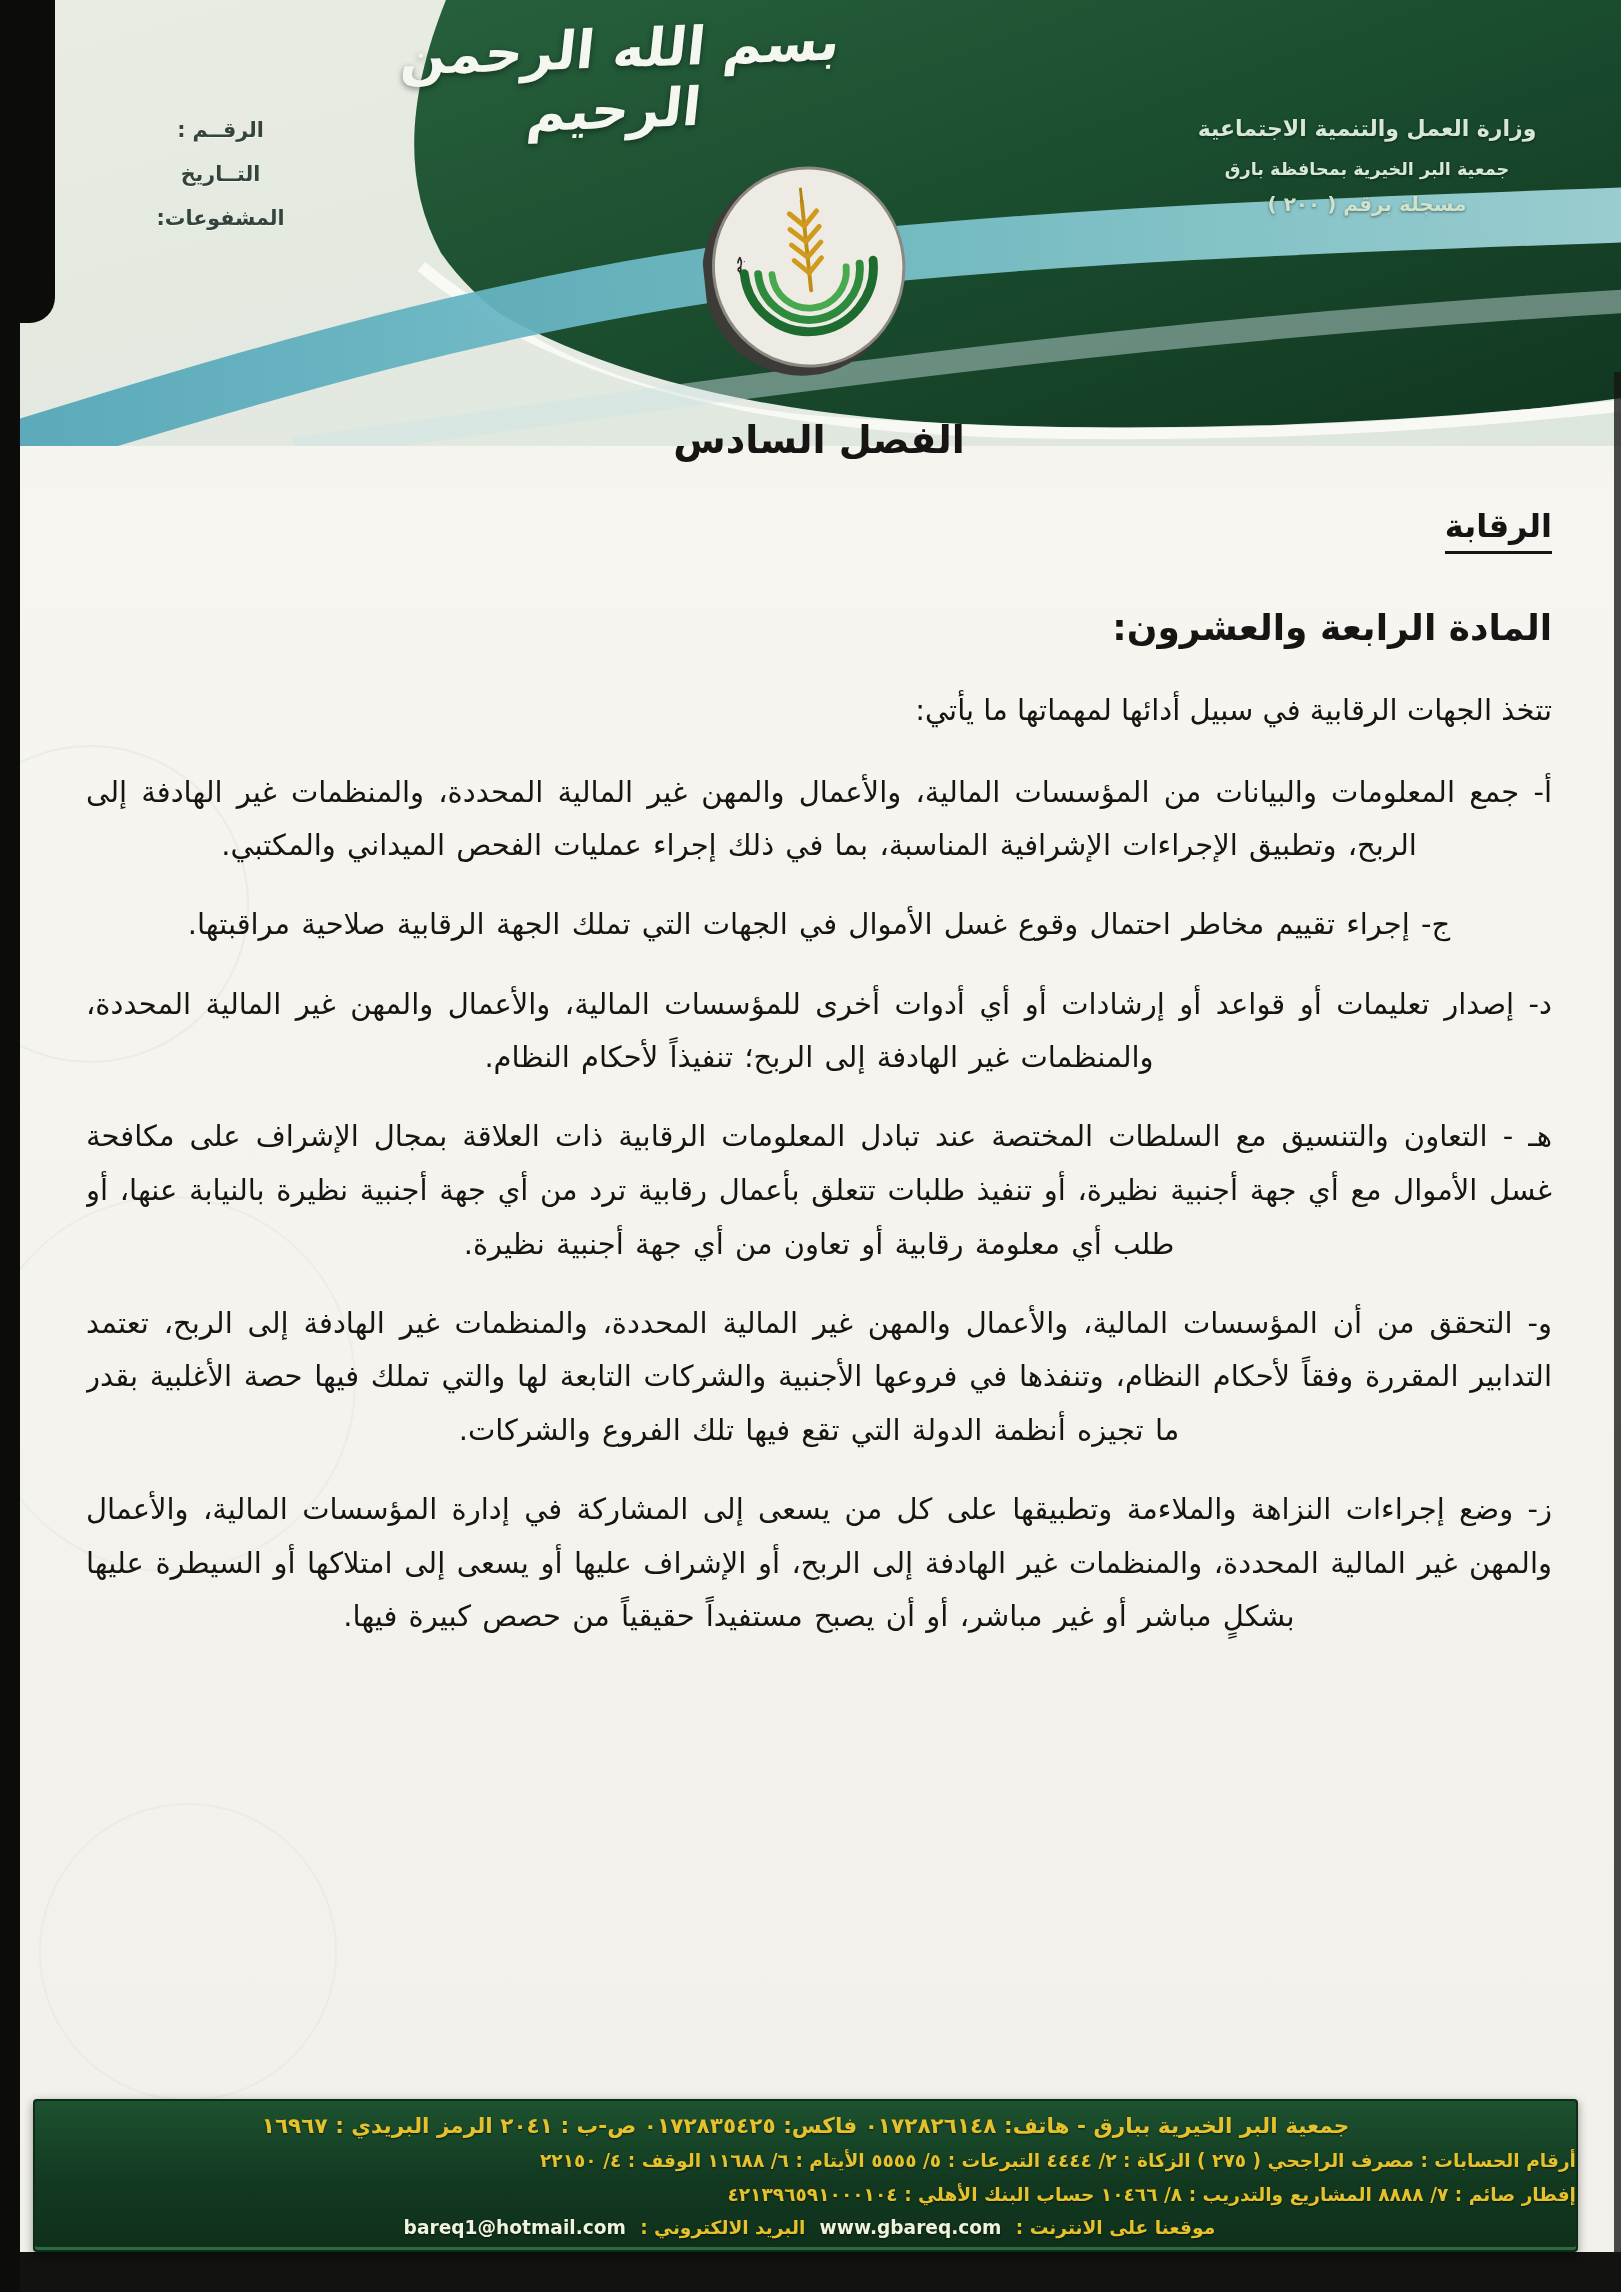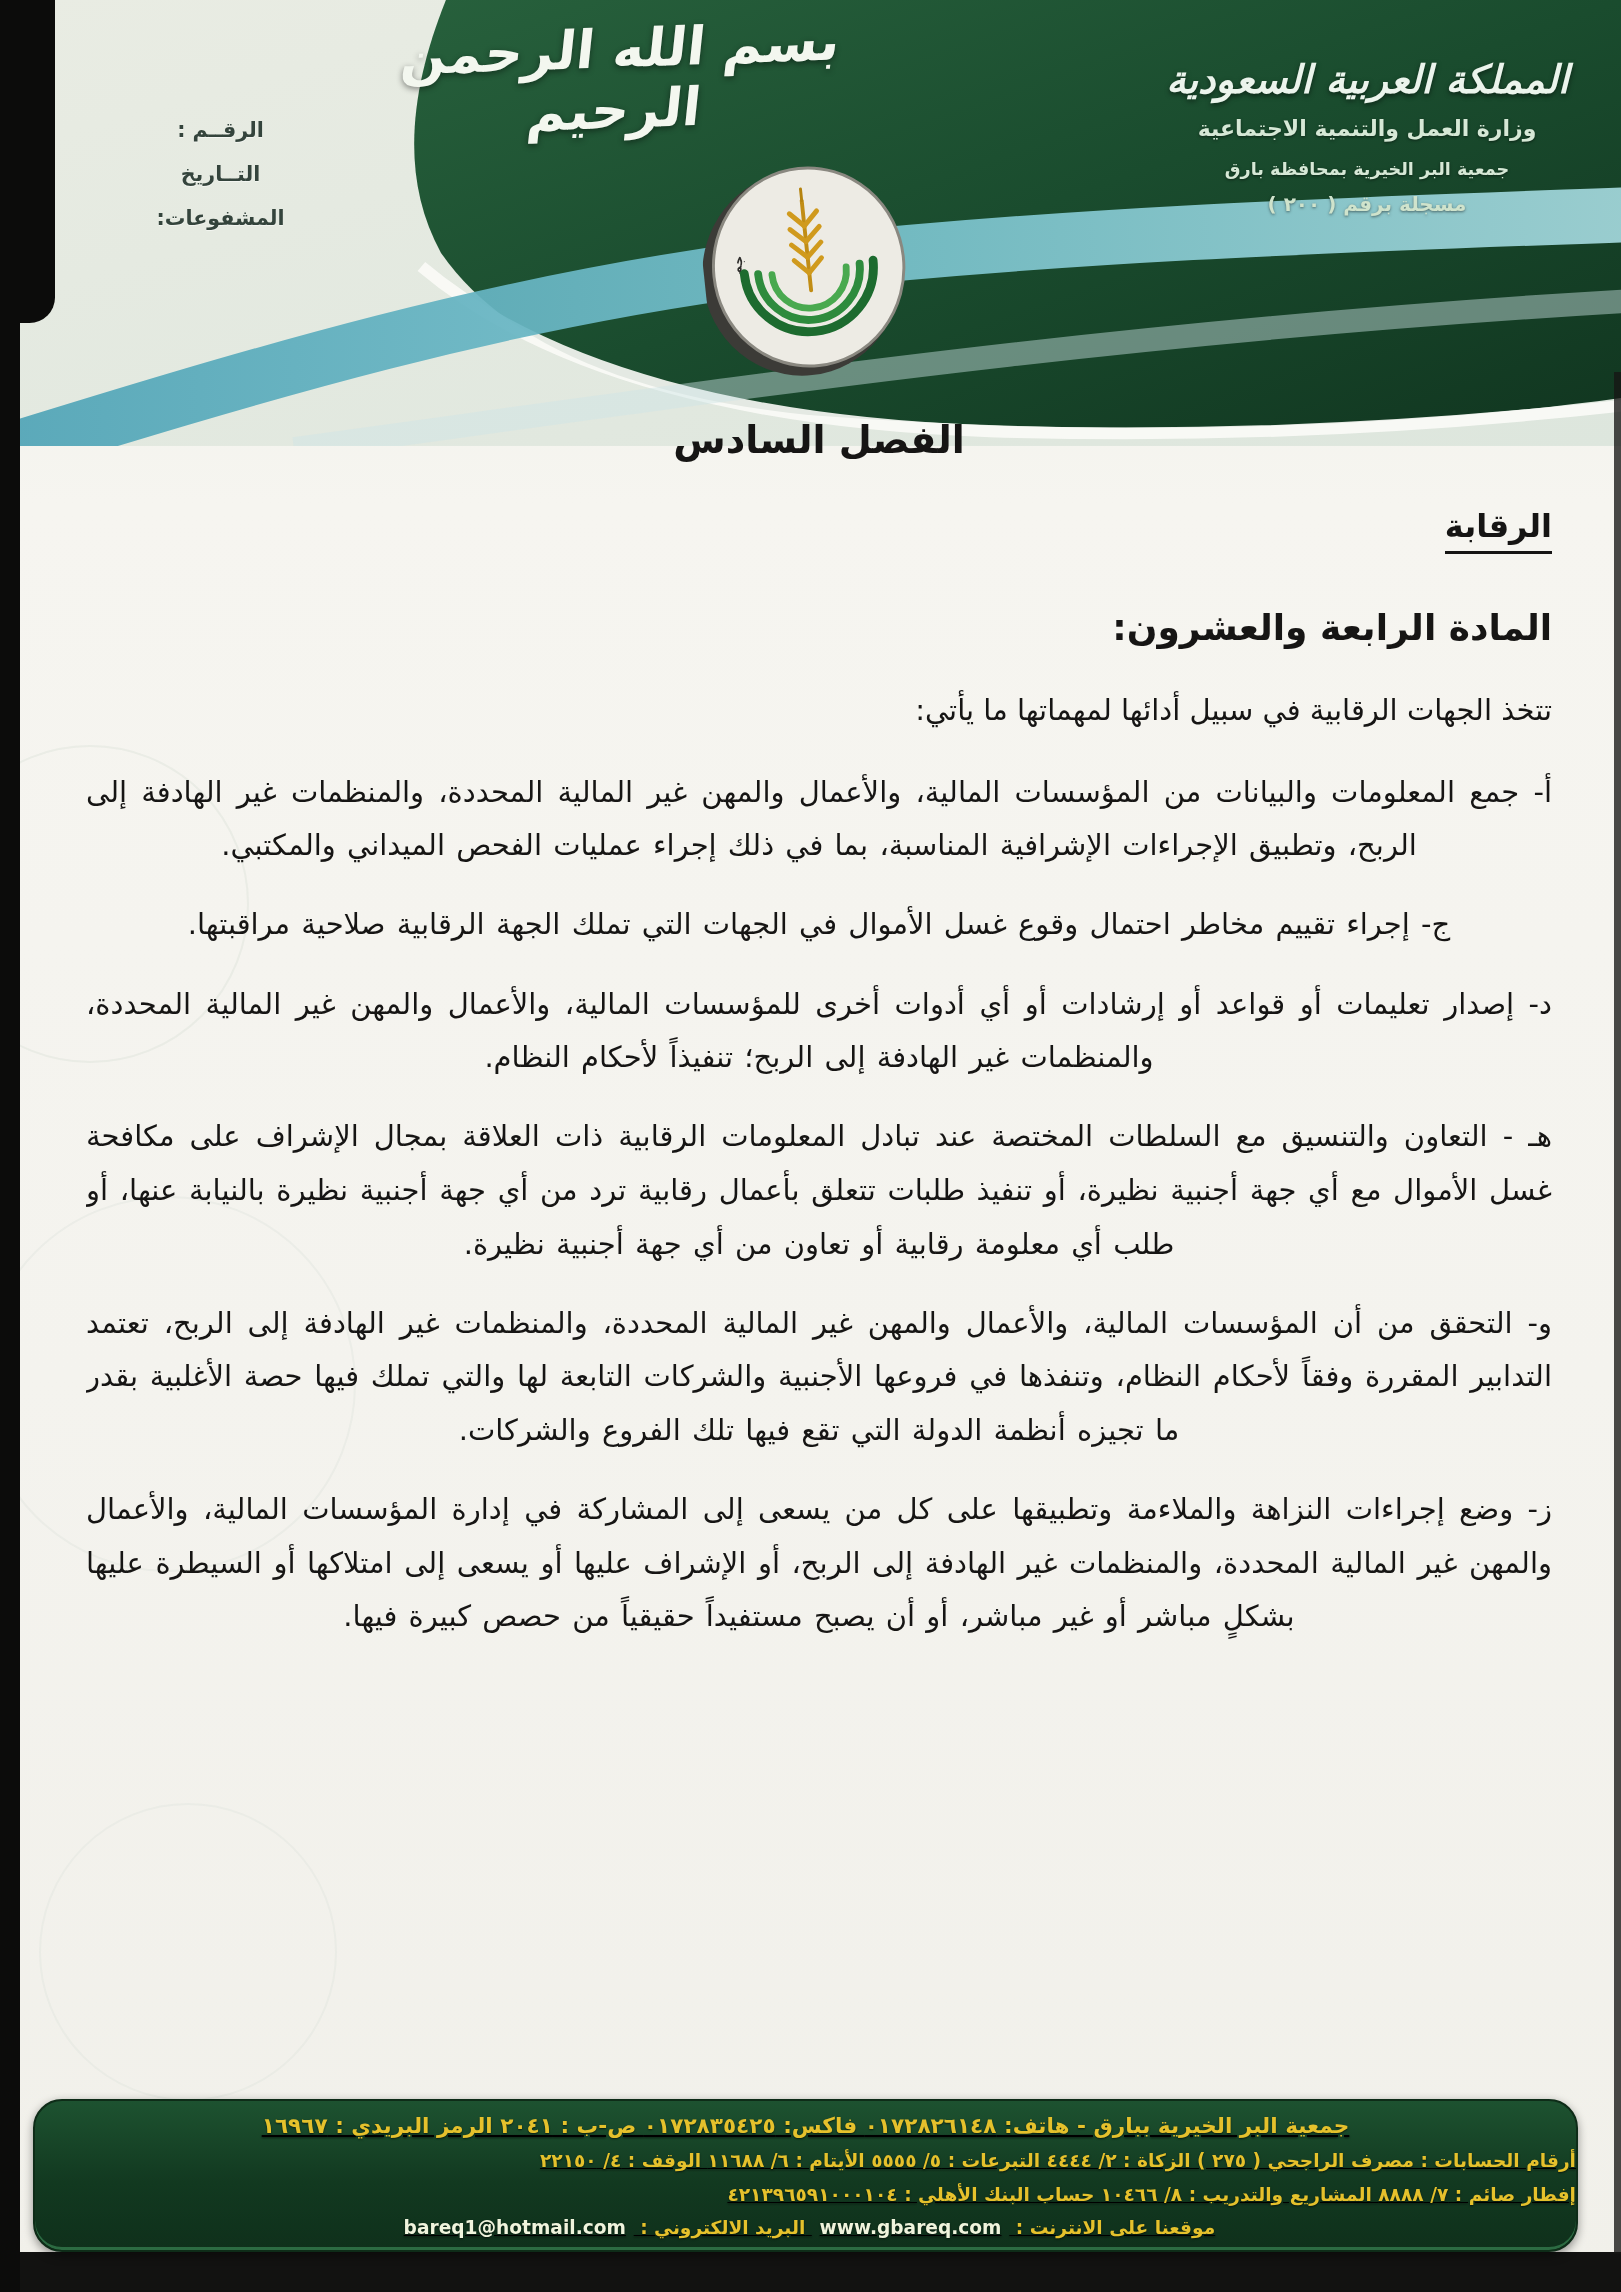--- a/index.html
+++ b/index.html
@@ -53,25 +53,24 @@
   .article-title{text-align:right;font-size:36px;font-weight:bold;margin:0 0 45px;letter-spacing:0.5px;}
   .intro{font-size:29px;text-align:right;margin:0 0 39px;font-weight:500;}
   .para{font-size:29px;line-height:1.85;margin:0 0 25.5px;text-align:justify;text-align-last:center;
     word-spacing:2px;}
   .para.short{text-align:center;}
   
   .footer{
     position:absolute;left:33px;right:43px;top:2099px;height:149px;z-index:36;
     background:linear-gradient(180deg,#1d5230 0%,#123920 55%,#0f301b 100%);
     background-color:#143d22;
-    border:2.9px solid #0e2c18;border-radius:29px;
+    border:2.9px solid #0e2c18;border-radius:4px;
     display:flex;flex-direction:column;justify-content:space-evenly;
     direction:rtl;text-align:center;
     box-shadow:0 -2.9px 0 #2c6b42 inset, 0 3.9px 9.8px rgba(0,0,0,.4);
-    text-decoration:underline;
   }
   .footer .f-line{color:#e5c12c;font-weight:bold;text-shadow:0 1px 2px rgba(0,0,0,.6);}
   .f1{font-size:21.6px;color:#edc933;}
   .f2,.f3{font-size:18.6px;text-align:right;}
   .f4{font-size:18.6px;}
   .f-url{color:#f0f4dd;font-weight:bold;padding:0 7.8px;}
 </style>
 </head>
 <body>
 
@@ -96,21 +95,20 @@
         </linearGradient>
       </defs>
       <rect width="1654" height="455" fill="url(#bgG)"></rect>
       <path d="M 455 0 C 418 92 408 182 450 258 C 512 348 642 406 832 424 C 1122 446 1422 438 1654 406 L 1654 0 Z" fill="url(#greenG)"></path>
       <path d="M 430 272 C 560 382 770 432 1010 440 C 1260 448 1490 432 1654 414" stroke="#fbfbf7" stroke-width="12" fill="none" opacity="0.9"></path>
       <path d="M -30 472 C 260 382 520 302 820 268 C 1120 236 1420 228 1690 218" stroke="url(#tealG)" stroke-width="56" fill="none" stroke-linecap="round" opacity="0.93"></path>
       <path d="M 300 458 C 700 404 1120 338 1680 306" stroke="#cfe5e6" stroke-width="24" fill="none" opacity="0.45"></path>
     </svg>
 
     <div class="basmala">بسم الله الرحمن الرحيم</div>
-    <div class="kingdom">المملكة العربية السعودية</div>
     <div class="hdr-small hdr-s1">وزارة العمل والتنمية الاجتماعية</div>
     <div class="hdr-small hdr-s2">جمعية البر الخيرية بمحافظة بارق</div>
     <div class="hdr-small hdr-s3">مسجلة برقم ( ٢٠٠ )</div>
 
     <div class="ref-fields">
       <div>الرقــم :</div>
       <div>التــاريخ</div>
       <div>المشفوعات:</div>
     </div>
 

